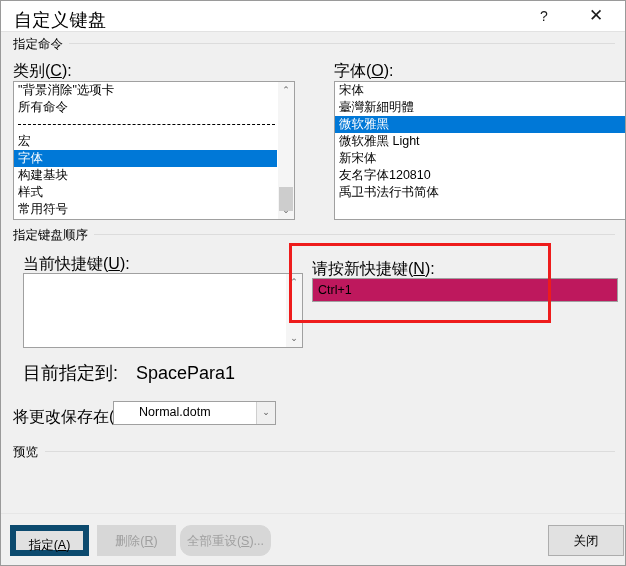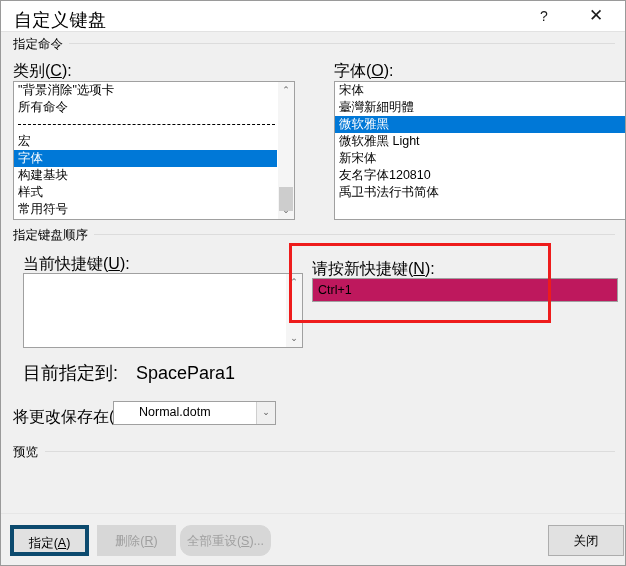--- a/index.html
+++ b/index.html
@@ -213,21 +213,21 @@
     box-sizing: border-box;
     font-family: "Liberation Sans", sans-serif;
     font-size: 12.5px;
     color: #000;
     text-align: center;
     cursor: default;
     padding: 0;
     line-height: 28px;
   }
   .btn.focused {
-    border: 4px solid #0c4a6e;
+    border: 6px solid #0c4a6e;
     background: #e1e1e1;
   }
   .btn.disabled {
     color: #a0a0a0;
     background: #d7d7d7;
     border-color: #d7d7d7;
   }
   
   .bottom-sep {
     position: absolute;

